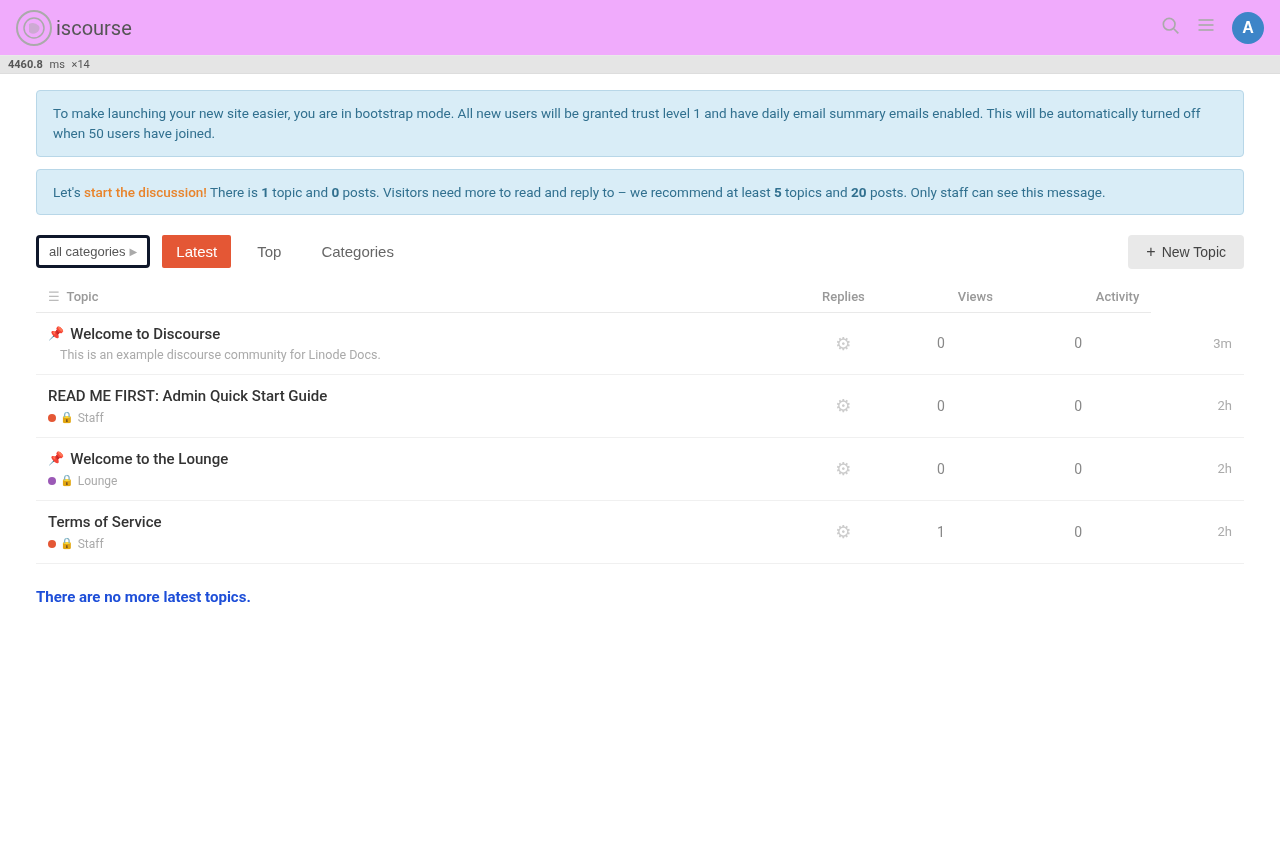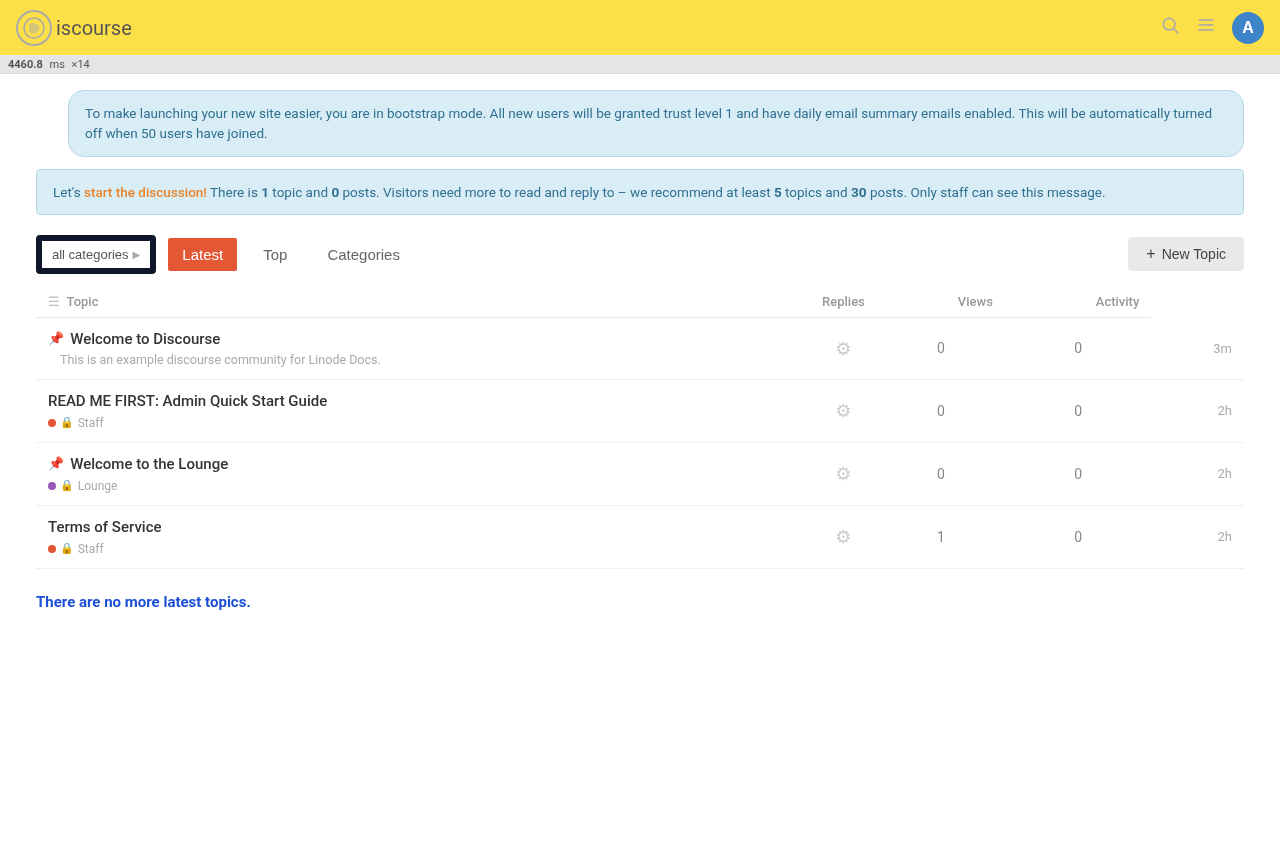--- a/index.html
+++ b/index.html
@@ -1,46 +1,46 @@
 <!DOCTYPE html>
 <html><head>
   <meta charset="utf-8">
   <style>
     * { box-sizing: border-box; margin: 0; padding: 0; }
     body { font-family: -apple-system, BlinkMacSystemFont, "Segoe UI", Roboto, Helvetica, Arial, sans-serif; font-size: 14px; color: #333; background: #fff; }
 
     
-    .header { display: flex; align-items: center; justify-content: space-between; padding: 8px 16px; border-bottom: 1px solid #e9e9e9; background: #fde047; height: 56px; }
+    .header { display: flex; align-items: center; justify-content: space-between; padding: 8px 16px; border-bottom: 1px solid #e9e9e9; background: #f0abfc; height: 56px; }
     .logo-area { display: flex; align-items: center; gap: 4px; }
     .logo-circle { width: 36px; height: 36px; border-radius: 50%; border: 2px solid #aaa; display: flex; align-items: center; justify-content: center; font-size: 18px; color: #aaa; font-weight: bold; }
     .logo-text { font-size: 20px; color: #555; font-weight: 400; }
     .header-icons { display: flex; align-items: center; gap: 16px; }
     .header-icon { color: #aaa; font-size: 20px; cursor: pointer; }
     .avatar-btn { width: 32px; height: 32px; border-radius: 50%; background: #3d85c8; color: #fff; display: flex; align-items: center; justify-content: center; font-size: 16px; font-weight: bold; cursor: pointer; border: none; }
 
     
     .debug-bar { background: #e5e5e5; border-bottom: 1px solid #ddd; padding: 2px 8px; font-size: 11px; color: #555; }
     .debug-bar span { margin-right: 4px; }
     .debug-bold { font-weight: bold; }
 
     
     .main { max-width: 1240px; margin: 0 auto; padding: 16px; }
 
     
-    .notice-bootstrap { background: #d9edf7; border: 1px solid #b8d7e8; border-radius: 16px; padding: 12px 16px; margin-bottom: 12px; font-size: 13.5px; color: #31708f; line-height: 1.5; margin-left: 32px; }
+    .notice-bootstrap { background: #d9edf7; border: 1px solid #b8d7e8; border-radius: 4px; padding: 12px 16px; margin-bottom: 12px; font-size: 13.5px; color: #31708f; line-height: 1.5; }
 
     
     .notice-discussion { background: #d9edf7; border: 1px solid #b8d7e8; border-radius: 4px; padding: 12px 16px; margin-bottom: 20px; font-size: 13.5px; color: #31708f; line-height: 1.5; }
     .notice-discussion a { color: #e8842c; text-decoration: none; font-weight: 500; }
     .notice-discussion strong { font-weight: 700; color: #31708f; }
 
     
     .toolbar { display: flex; align-items: center; justify-content: space-between; margin-bottom: 12px; }
     .toolbar-left { display: flex; align-items: center; gap: 12px; }
-    .categories-btn { border: 6px solid #0f172a; background: #fff; color: #555; padding: 6px 10px; border-radius: 4px; cursor: pointer; font-size: 13px; display: flex; align-items: center; gap: 4px; }
+    .categories-btn { border: 3px solid #0f172a; background: #fff; color: #555; padding: 6px 10px; border-radius: 4px; cursor: pointer; font-size: 13px; display: flex; align-items: center; gap: 4px; }
     .categories-btn .arrow { font-size: 10px; color: #aaa; }
     .tab-btn { padding: 8px 14px; background: transparent; border: none; cursor: pointer; font-size: 15px; color: #666; border-radius: 4px; }
     .tab-btn.active { background: #e45735; color: #fff; border-radius: 2px; }
     .new-topic-btn { background: #e9e9e9; border: none; padding: 8px 18px; border-radius: 4px; cursor: pointer; font-size: 14px; color: #444; display: flex; align-items: center; gap: 6px; font-weight: 500; }
     .new-topic-btn .plus { font-size: 16px; font-weight: 300; }
 
     
     .topic-table { width: 100%; border-collapse: collapse; }
     .topic-table thead tr th { text-align: left; color: #999; font-size: 13px; font-weight: 500; padding: 8px 12px; border-bottom: 1px solid #e9e9e9; }
     .topic-table thead tr th.col-topic { }
@@ -118,21 +118,21 @@
   <div class="notice-discussion">
     <span>Let's</span>
     <a href="#">start the discussion!</a>
     <span> There is </span>
     <strong>1</strong>
     <span> topic and </span>
     <strong>0</strong>
     <span> posts. Visitors need more to read and reply to – we recommend at least </span>
     <strong>5</strong>
     <span> topics and </span>
-    <strong>30</strong>
+    <strong>20</strong>
     <span> posts. Only staff can see this message.</span>
   </div>
 
   <div class="toolbar">
     <div class="toolbar-left">
       <button class="categories-btn">
         <span>all categories</span>
         <span class="arrow">▶</span>
       </button>
       <button class="tab-btn active">Latest</button>

